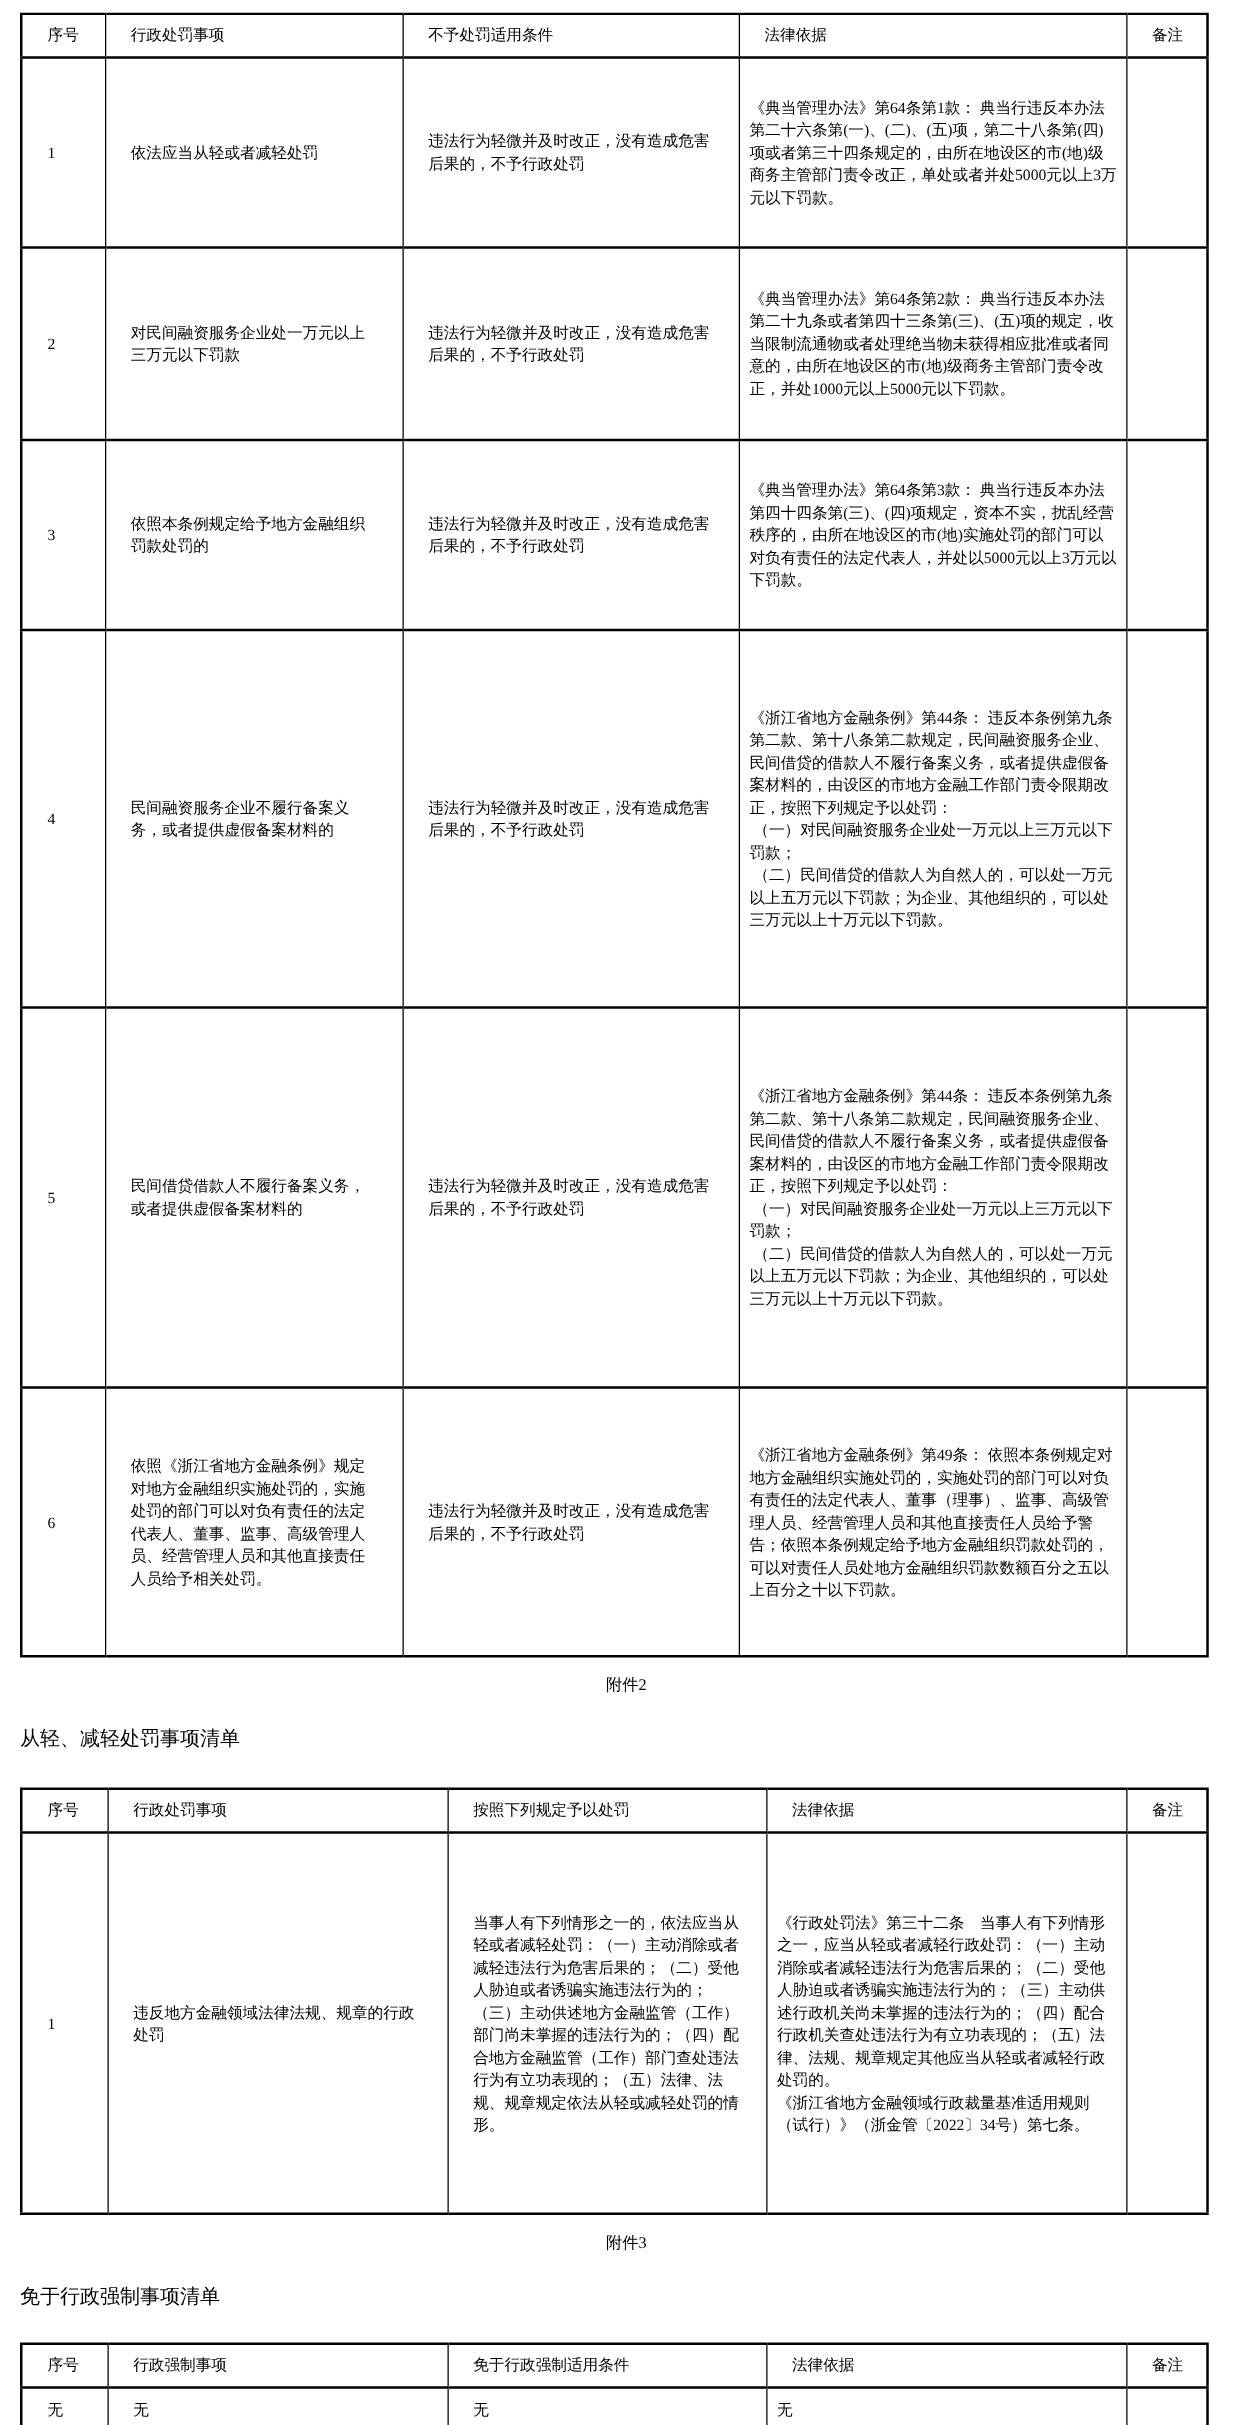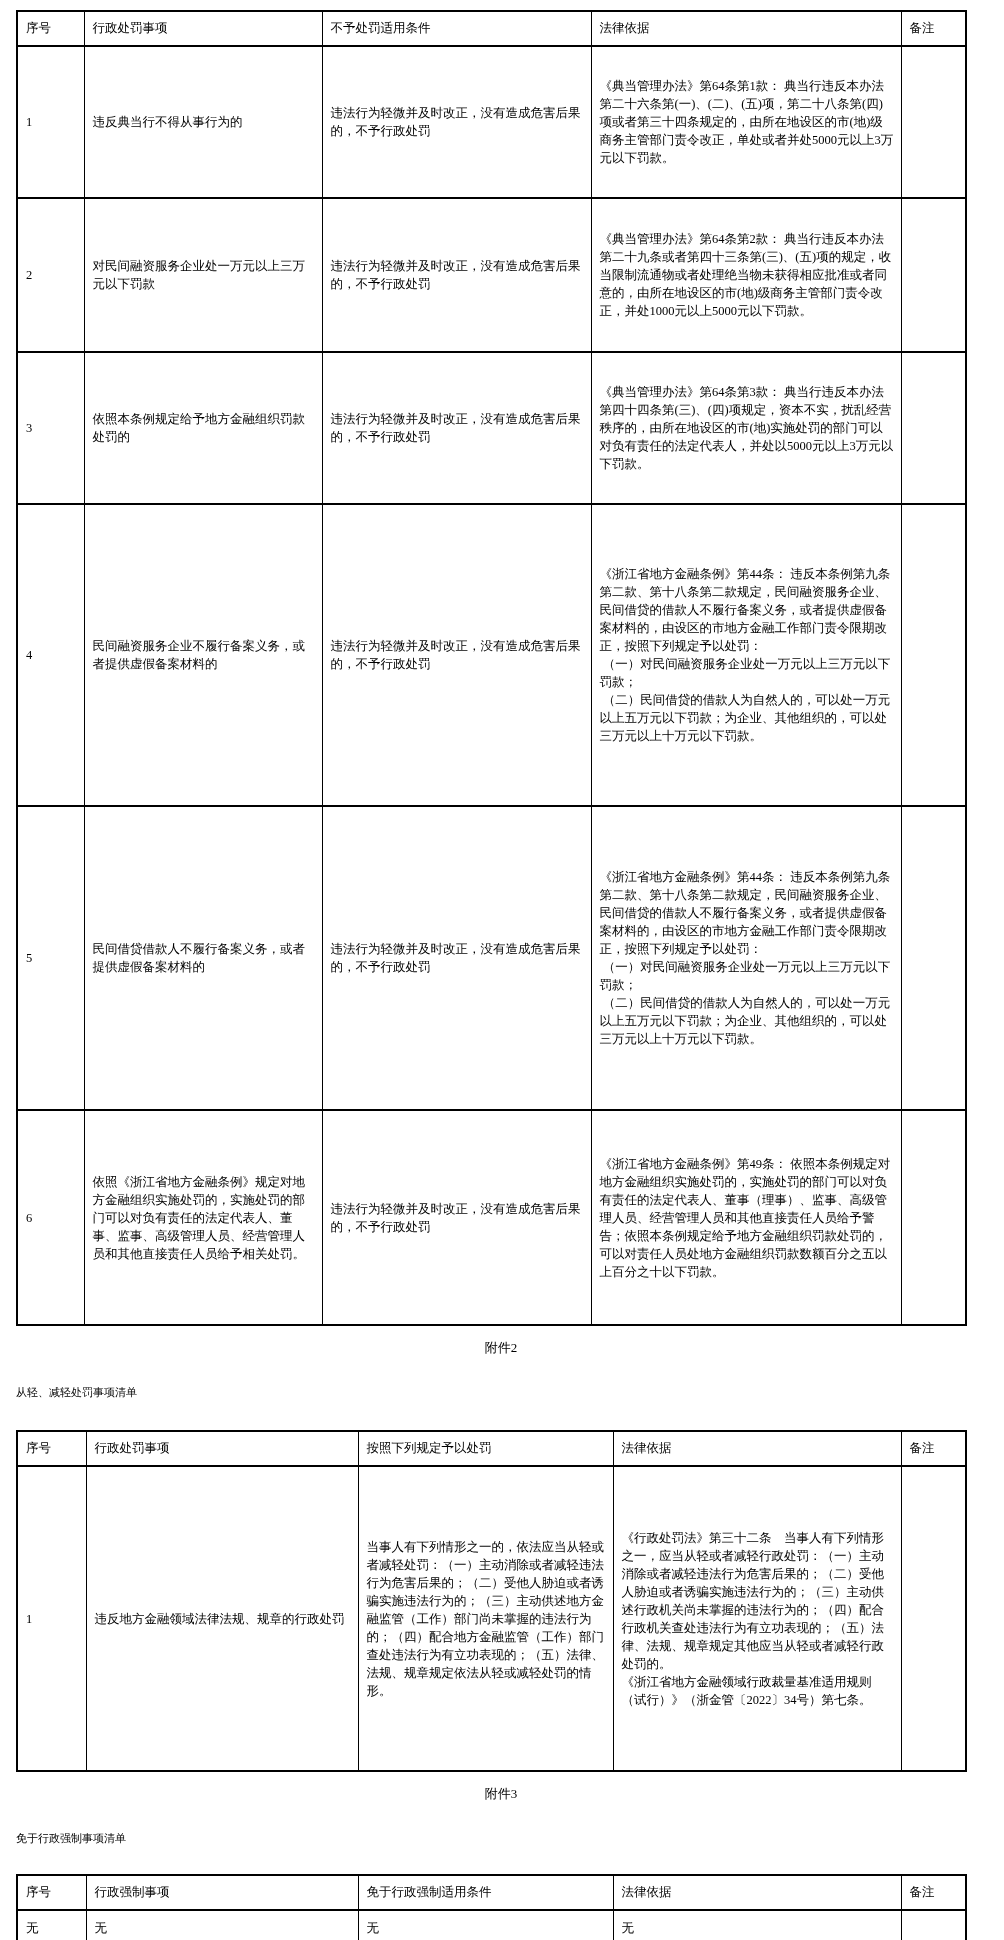--- a/index.html
+++ b/index.html
@@ -15,21 +15,21 @@
     table-layout:fixed;
     width:949px;
     border:2px solid #000;
   }
   th,td{
     border:solid #000;
     border-width:2px 1px;
     vertical-align:middle;
     text-align:left;
     font-weight:normal;
-    padding:0 8px;
+    padding:0 20px;
     overflow:hidden;
   }
   th{height:31px;white-space:nowrap;}
   td{
     line-height:18px;
     white-space:pre-wrap;
     word-break:break-all;
   }
   .c-basis{padding:0 6px 0 8px;}
   
@@ -41,21 +41,21 @@
   .t1-r5{height:304px;}
   .t1-r6{height:215px;}
   
   .t2{margin-top:30px;}
   .t2-r1{height:305px;}
   
   .t3{margin-top:28px;}
   .t3-h{height:35px;}
   .t3-r1{height:35px;}
   .att-label{margin:14px 0 0 0;font-size:13px;line-height:16px;text-align:center;}
-  .att-title{margin:28px 0 0 0;font-size:11px;line-height:16px;}
+  .att-title{margin:28px 0 0 0;font-size:16px;line-height:16px;}
 </style>
 </head>
 <body>
 
 <table class="t1">
   <colgroup>
     <col style="width:67px">
       <col style="width:238px">
       <col style="width:269px">
       <col style="width:310px">
@@ -64,21 +64,21 @@
   <tbody>
       <tr class="t1-h">
     <th>序号</th>
     <th>行政处罚事项</th>
     <th>不予处罚适用条件</th>
     <th>法律依据</th>
     <th>备注</th>
   </tr>
   <tr class="t1-r1">
     <td>1</td>
-    <td>违反典当行不得从事行为的</td>
+    <td>依法应当从轻或者减轻处罚</td>
     <td>违法行为轻微并及时改正，没有造成危害后果的，不予行政处罚</td>
     <td class="c-basis">《典当管理办法》第64条第1款： 典当行违反本办法第二十六条第(一)、(二)、(五)项，第二十八条第(四)项或者第三十四条规定的，由所在地设区的市(地)级商务主管部门责令改正，单处或者并处5000元以上3万元以下罚款。</td>
     <td></td>
   </tr>
   <tr class="t1-r2">
     <td>2</td>
     <td>对民间融资服务企业处一万元以上三万元以下罚款</td>
     <td>违法行为轻微并及时改正，没有造成危害后果的，不予行政处罚</td>
     <td class="c-basis">《典当管理办法》第64条第2款： 典当行违反本办法第二十九条或者第四十三条第(三)、(五)项的规定，收当限制流通物或者处理绝当物未获得相应批准或者同意的，由所在地设区的市(地)级商务主管部门责令改正，并处1000元以上5000元以下罚款。</td>
     <td></td>

